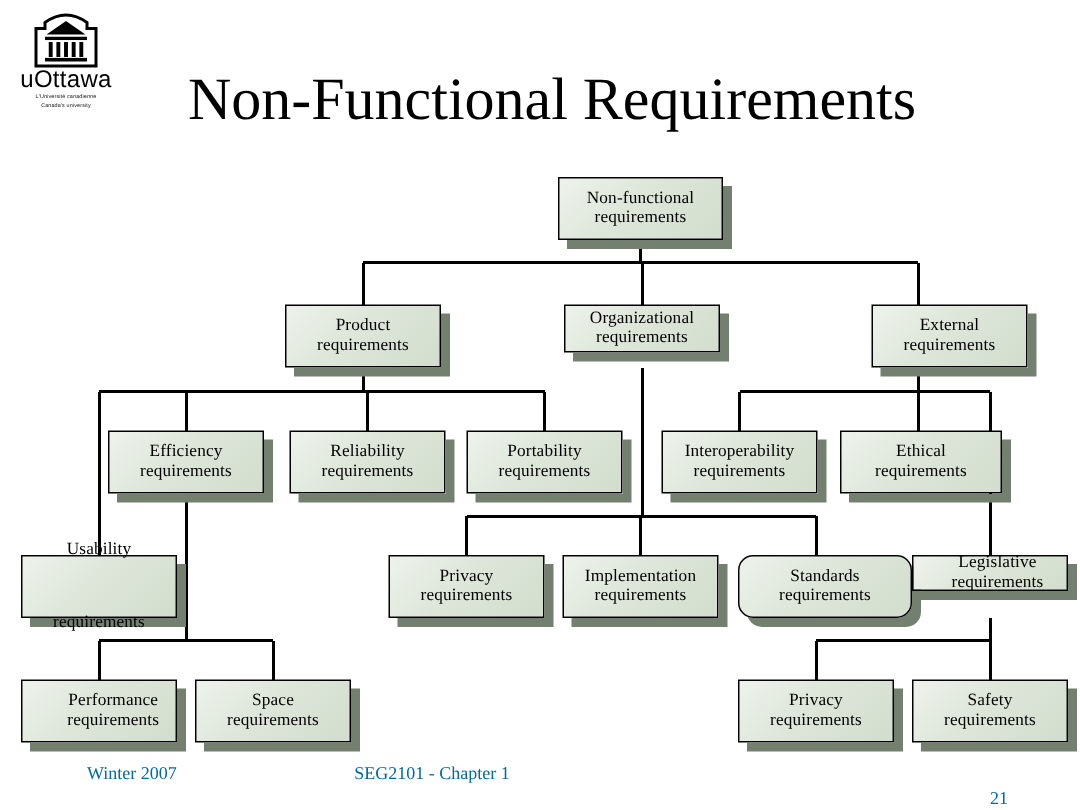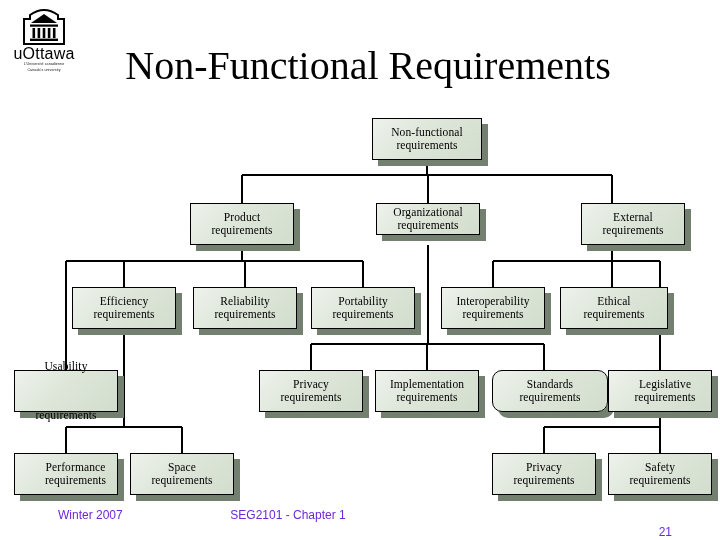--- a/index.html
+++ b/index.html
@@ -99,23 +99,23 @@
   }
   .node .l1, .node .l2 { display: block; white-space: nowrap; }
 
   
   #footer {
     position: absolute;
     left: 0;
     top: 508px;
     width: 720px;
     height: 22px;
-    font-family: Liberation Sans, sans-serif;
+    font-family: Liberation Serif, serif;
     font-size: 12px;
-    color: #6d28d9;
+    color: #0369a1;
   }
   #footer .left   { position: absolute; left: 58px;  top: 0; }
   #footer .center { position: absolute; left: 0; top: 0; width: 576px; text-align: center; }
   #footer .right  { position: absolute; right: 48px; top: 0; margin-top: 17px; }
 </style>
 </head>
 <body>
 
 <div id="logo">
   <svg class="crest" viewBox="0 0 46 40">
@@ -214,21 +214,21 @@
         <span class="l2">requirements</span>
       </div>
       <div class="node" style="left: 375px; top: 370px; width: 104px; height: 42px;">
         <span class="l1">Implementation</span>
         <span class="l2">requirements</span>
       </div>
       <div class="node" style="left: 492px; top: 370px; width: 116px; height: 42px; border-radius: 10px;">
         <span class="l1">Standards</span>
         <span class="l2">requirements</span>
       </div>
-      <div class="node" style="left: 608px; top: 370px; width: 104px; height: 42px; padding-left: 12px;">
+      <div class="node" style="left: 608px; top: 370px; width: 104px; height: 24px; padding-left: 12px;">
         <span class="l1">Legislative</span>
         <span class="l2">requirements</span>
       </div>
       <div class="node" style="left: 14px; top: 453px; width: 104px; height: 42px; padding-left: 21px;">
         <span class="l1">Performance</span>
         <span class="l2">requirements</span>
       </div>
       <div class="node" style="left: 130px; top: 453px; width: 104px; height: 42px;">
         <span class="l1">Space</span>
         <span class="l2">requirements</span>

